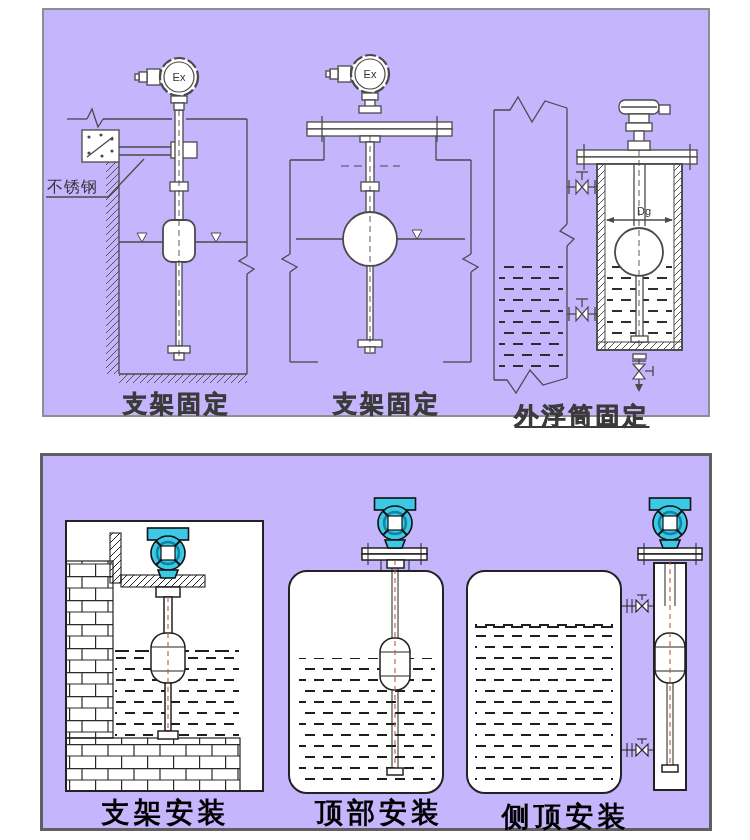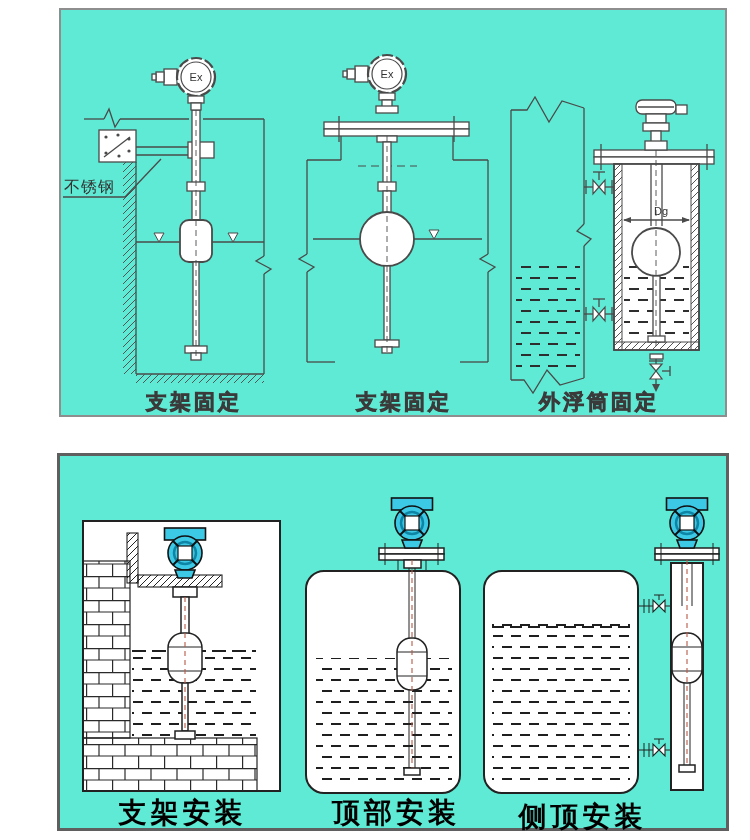--- a/index.html
+++ b/index.html
@@ -1,23 +1,23 @@
 <!DOCTYPE html>
 <html><head>
 <meta charset="utf-8">
 <style>
   html,body{margin:0;padding:0;background:#fff;}
   #stage{position:relative;width:750px;height:840px;background:#fff;overflow:hidden;
          font-family:"Liberation Sans","DejaVu Sans",sans-serif;}
-  .panel{position:absolute;background:#5eead4;box-sizing:border-box;margin-left:17px;}
+  .panel{position:absolute;background:#c4b5fd;box-sizing:border-box;}
   #panel-top{left:42px;top:8px;width:668px;height:409px;border:2px solid #8e8e8e;}
   #panel-bottom{left:40px;top:453px;width:672px;height:378px;border:3px solid #5f5f5f;font-family:Liberation Mono, monospace;}
   .panel svg{position:absolute;left:0;top:0;}
   .cap{position:absolute;text-align:center;white-space:nowrap;}
-  .cap-top{font-size:21px;font-weight:600;color:#555;letter-spacing:3px;
+  .cap-top{font-size:24px;font-weight:600;color:#555;letter-spacing:3px;
            -webkit-text-stroke:0.8px #3a3a3a;}
   .cap-bottom{font-size:28px;font-weight:bold;color:#000;letter-spacing:4px;}
   
   .lt{stroke:#4a4a4a;fill:none;stroke-width:1.3;}
   .wt{fill:#fff;stroke:#4a4a4a;stroke-width:1.3;}
   .wt2{fill:#fff;stroke:#4a4a4a;stroke-width:1.8;}
   .cdash{stroke:#4a4a4a;stroke-dasharray:6 4;stroke-width:.9;fill:none;}
   .arr{fill:#4a4a4a;stroke:none;}
   svg text{font-family:"Liberation Sans","DejaVu Sans",sans-serif;fill:#333;}
   .lb1{stroke:#222;fill:none;stroke-width:1;}
@@ -210,21 +210,21 @@
           <polygon points="589,354 601,354 595,361" fill="#fff" stroke="#4a4a4a" stroke-width="1.2"></polygon>
           <polygon points="589,369 601,369 595,361" fill="#fff" stroke="#4a4a4a" stroke-width="1.2"></polygon>
           <line x1="601" y1="361" x2="609" y2="361" class="lt"></line>
           <line x1="609" y1="356" x2="609" y2="366" class="lt"></line>
           <polygon points="591,374 599,374 595,382" class="arr"></polygon>
         </g>
       </g>
     </svg>
     <div class="cap cap-top" style="left:58px;top:378px;width:150px;">支架固定</div>
     <div class="cap cap-top" style="left:268px;top:378px;width:150px;">支架固定</div>
-    <div class="cap cap-top" style="left:448px;top:378px;width:180px;">外浮筒固定</div>
+    <div class="cap cap-top" style="left:448px;top:390px;width:180px;text-decoration:underline;">外浮筒固定</div>
   </div>
 
   <div class="panel" id="panel-bottom">
     <svg width="666" height="372" viewBox="0 0 666 372">
       <defs>
         <pattern id="brick" width="26" height="24" patternUnits="userSpaceOnUse">
           <path d="M0 .6 H26 M0 12 H26 M13 0 V12 M.6 12 V24" stroke="#2a2a2a" stroke-width="1.2" fill="none"></path>
         </pattern>
         <pattern id="dgB" width="7" height="7" patternUnits="userSpaceOnUse">
           <path d="M0 7 L7 0" stroke="#222" stroke-width="1" fill="none"></path>

